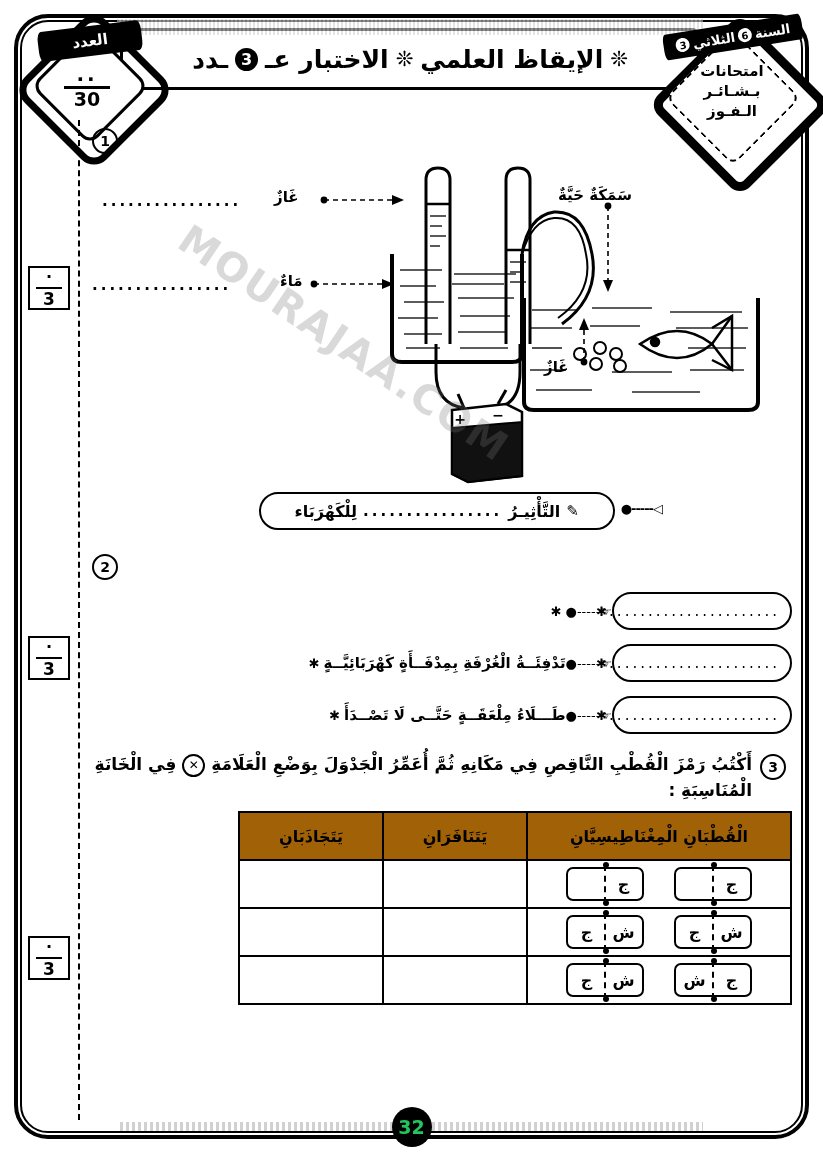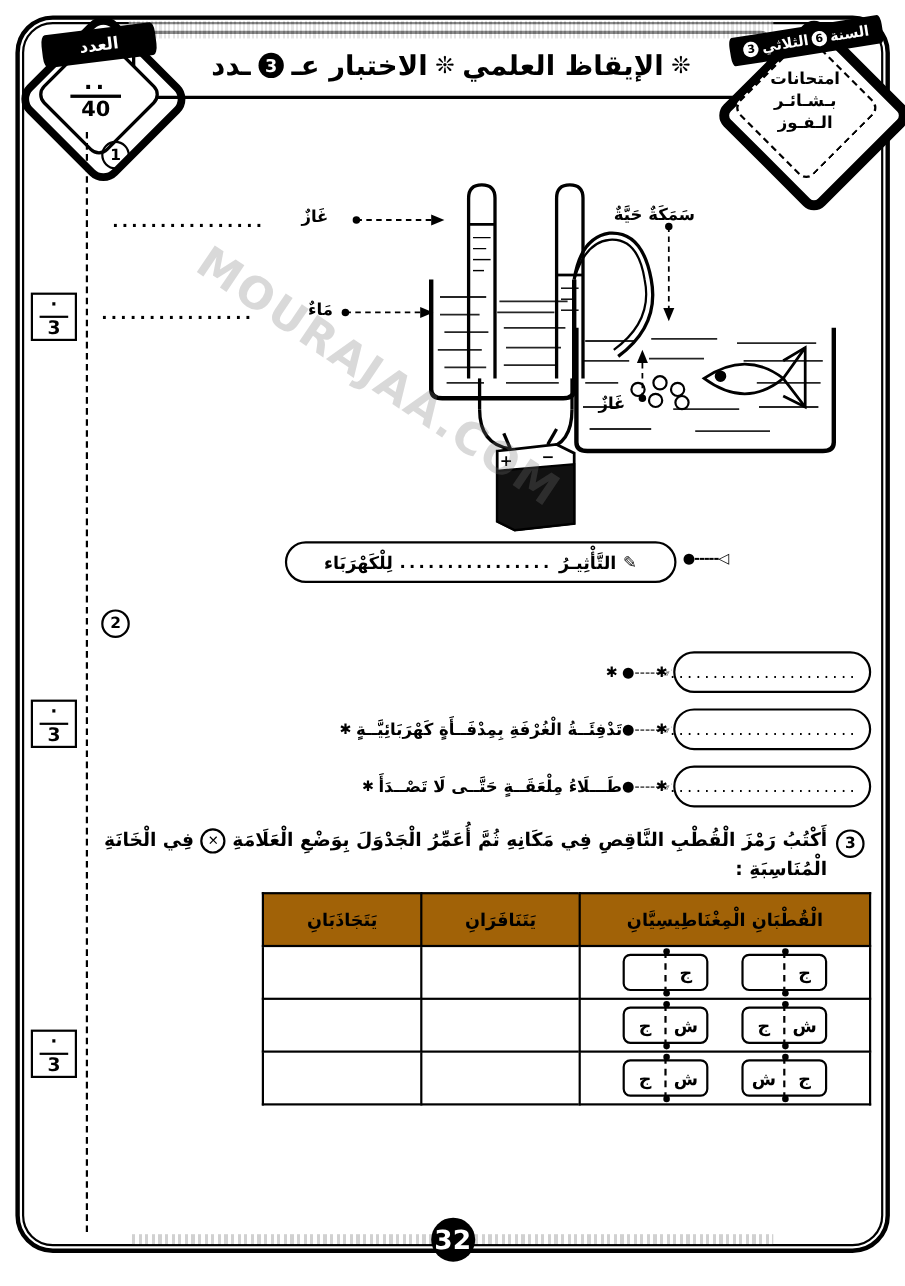--- a/index.html
+++ b/index.html
@@ -173,23 +173,23 @@
   }
   .magnet .divider::before,.magnet .divider::after{
     content:"";position:absolute;left:-3px;width:6px;height:6px;border-radius:50%;background:#000;
   }
   .magnet .divider::before{top:-3px;}
   .magnet .divider::after{bottom:-3px;}
 
   
   .page-num{
     position:absolute;left:50%;bottom:22px;transform:translateX(-50%);
-    width:40px;height:40px;border-radius:50%;background:#000;color:#ffffff;
+    width:40px;height:40px;border-radius:50%;background:#000;color:#22c55e;
     display:flex;align-items:center;justify-content:center;
-    font-size:24px;font-weight:bold;
+    font-size:19px;font-weight:bold;
   }
   .page-num-band{
     position:absolute;left:120px;right:120px;bottom:38px;height:9px;
     background:repeating-linear-gradient(90deg,#b8b8b8 0 3px,#fff 3px 6px);
     opacity:.65;
   }
 
   
   .watermark{
     position:absolute;left:150px;top:320px;
@@ -224,21 +224,21 @@
     </div>
   </div>
 
   <div class="score-badge">
     <div class="score-diamond-outer"></div>
     <div class="score-diamond"></div>
     <div class="score-ribbon">العدد</div>
     <div class="score-frac">
       <div class="dots">..</div>
       <div class="bar"></div>
-      <div>40</div>
+      <div>30</div>
     </div>
   </div>
 
   <div class="exam-badge">
     <div class="exam-diamond-outer"></div>
     <div class="exam-diamond"></div>
     <div class="exam-ribbon">
       <span>السنة</span>
       <span class="mini-num">6</span>
       <span>الثلاثي</span>

